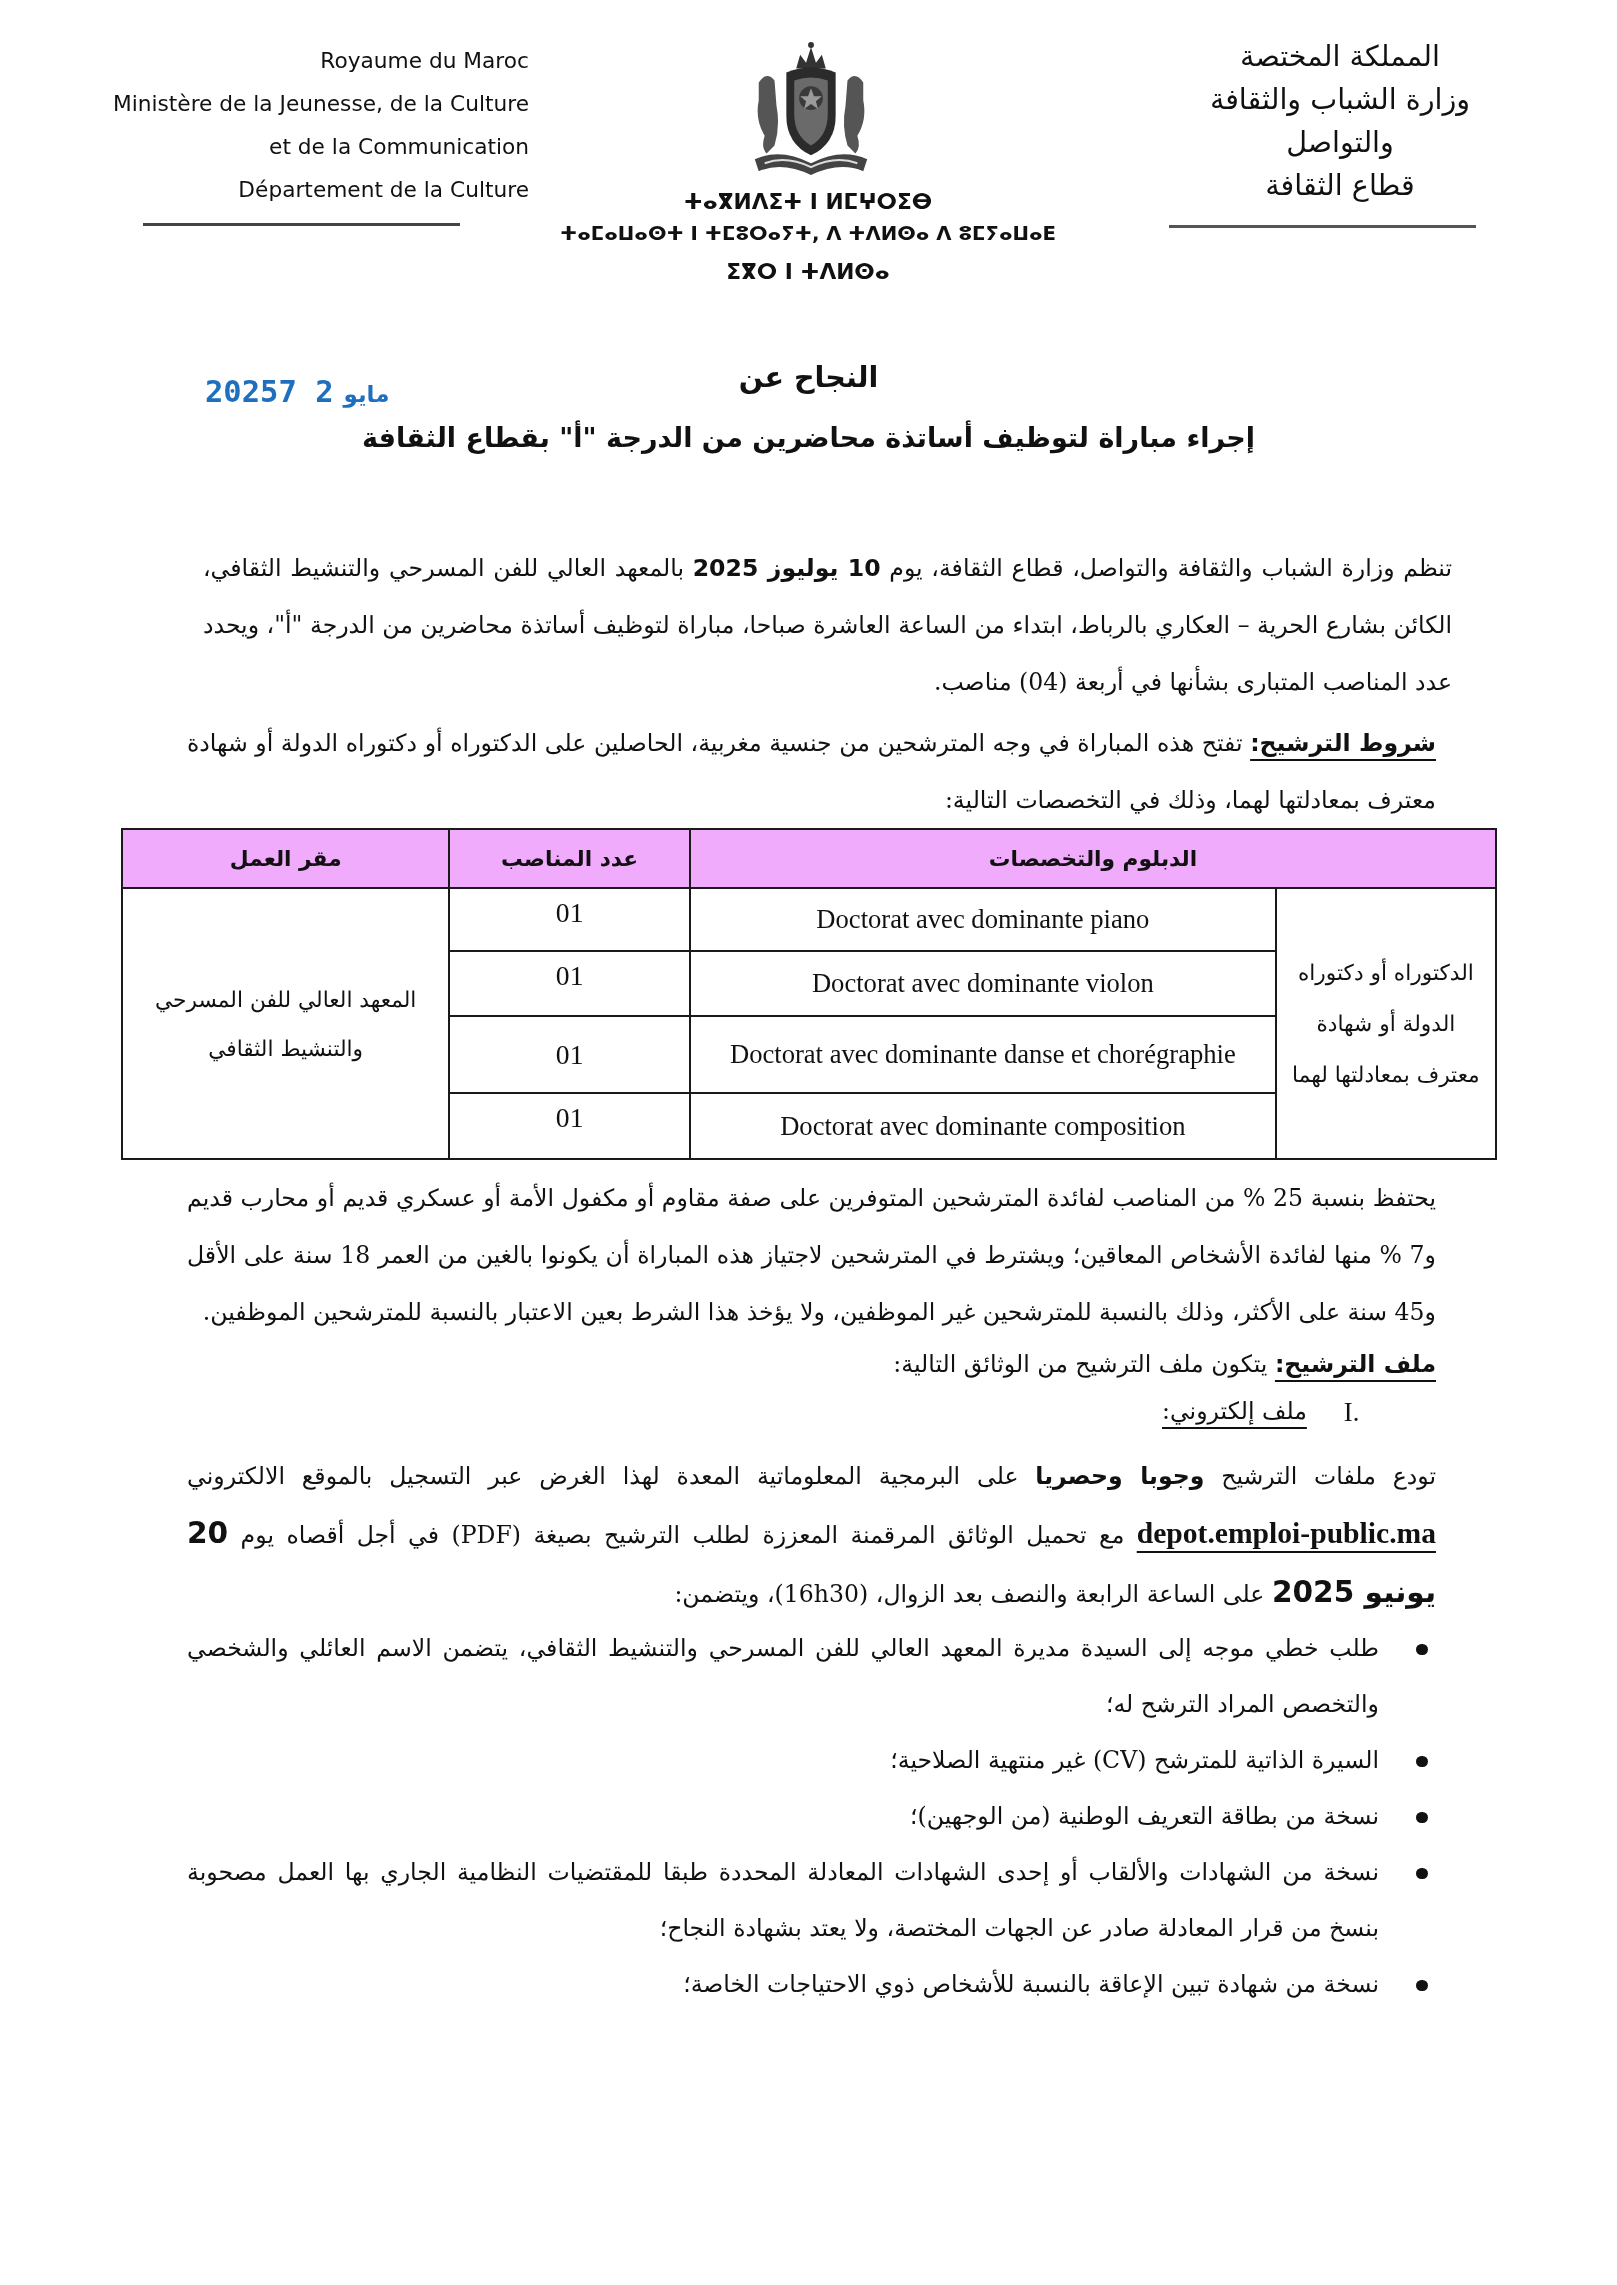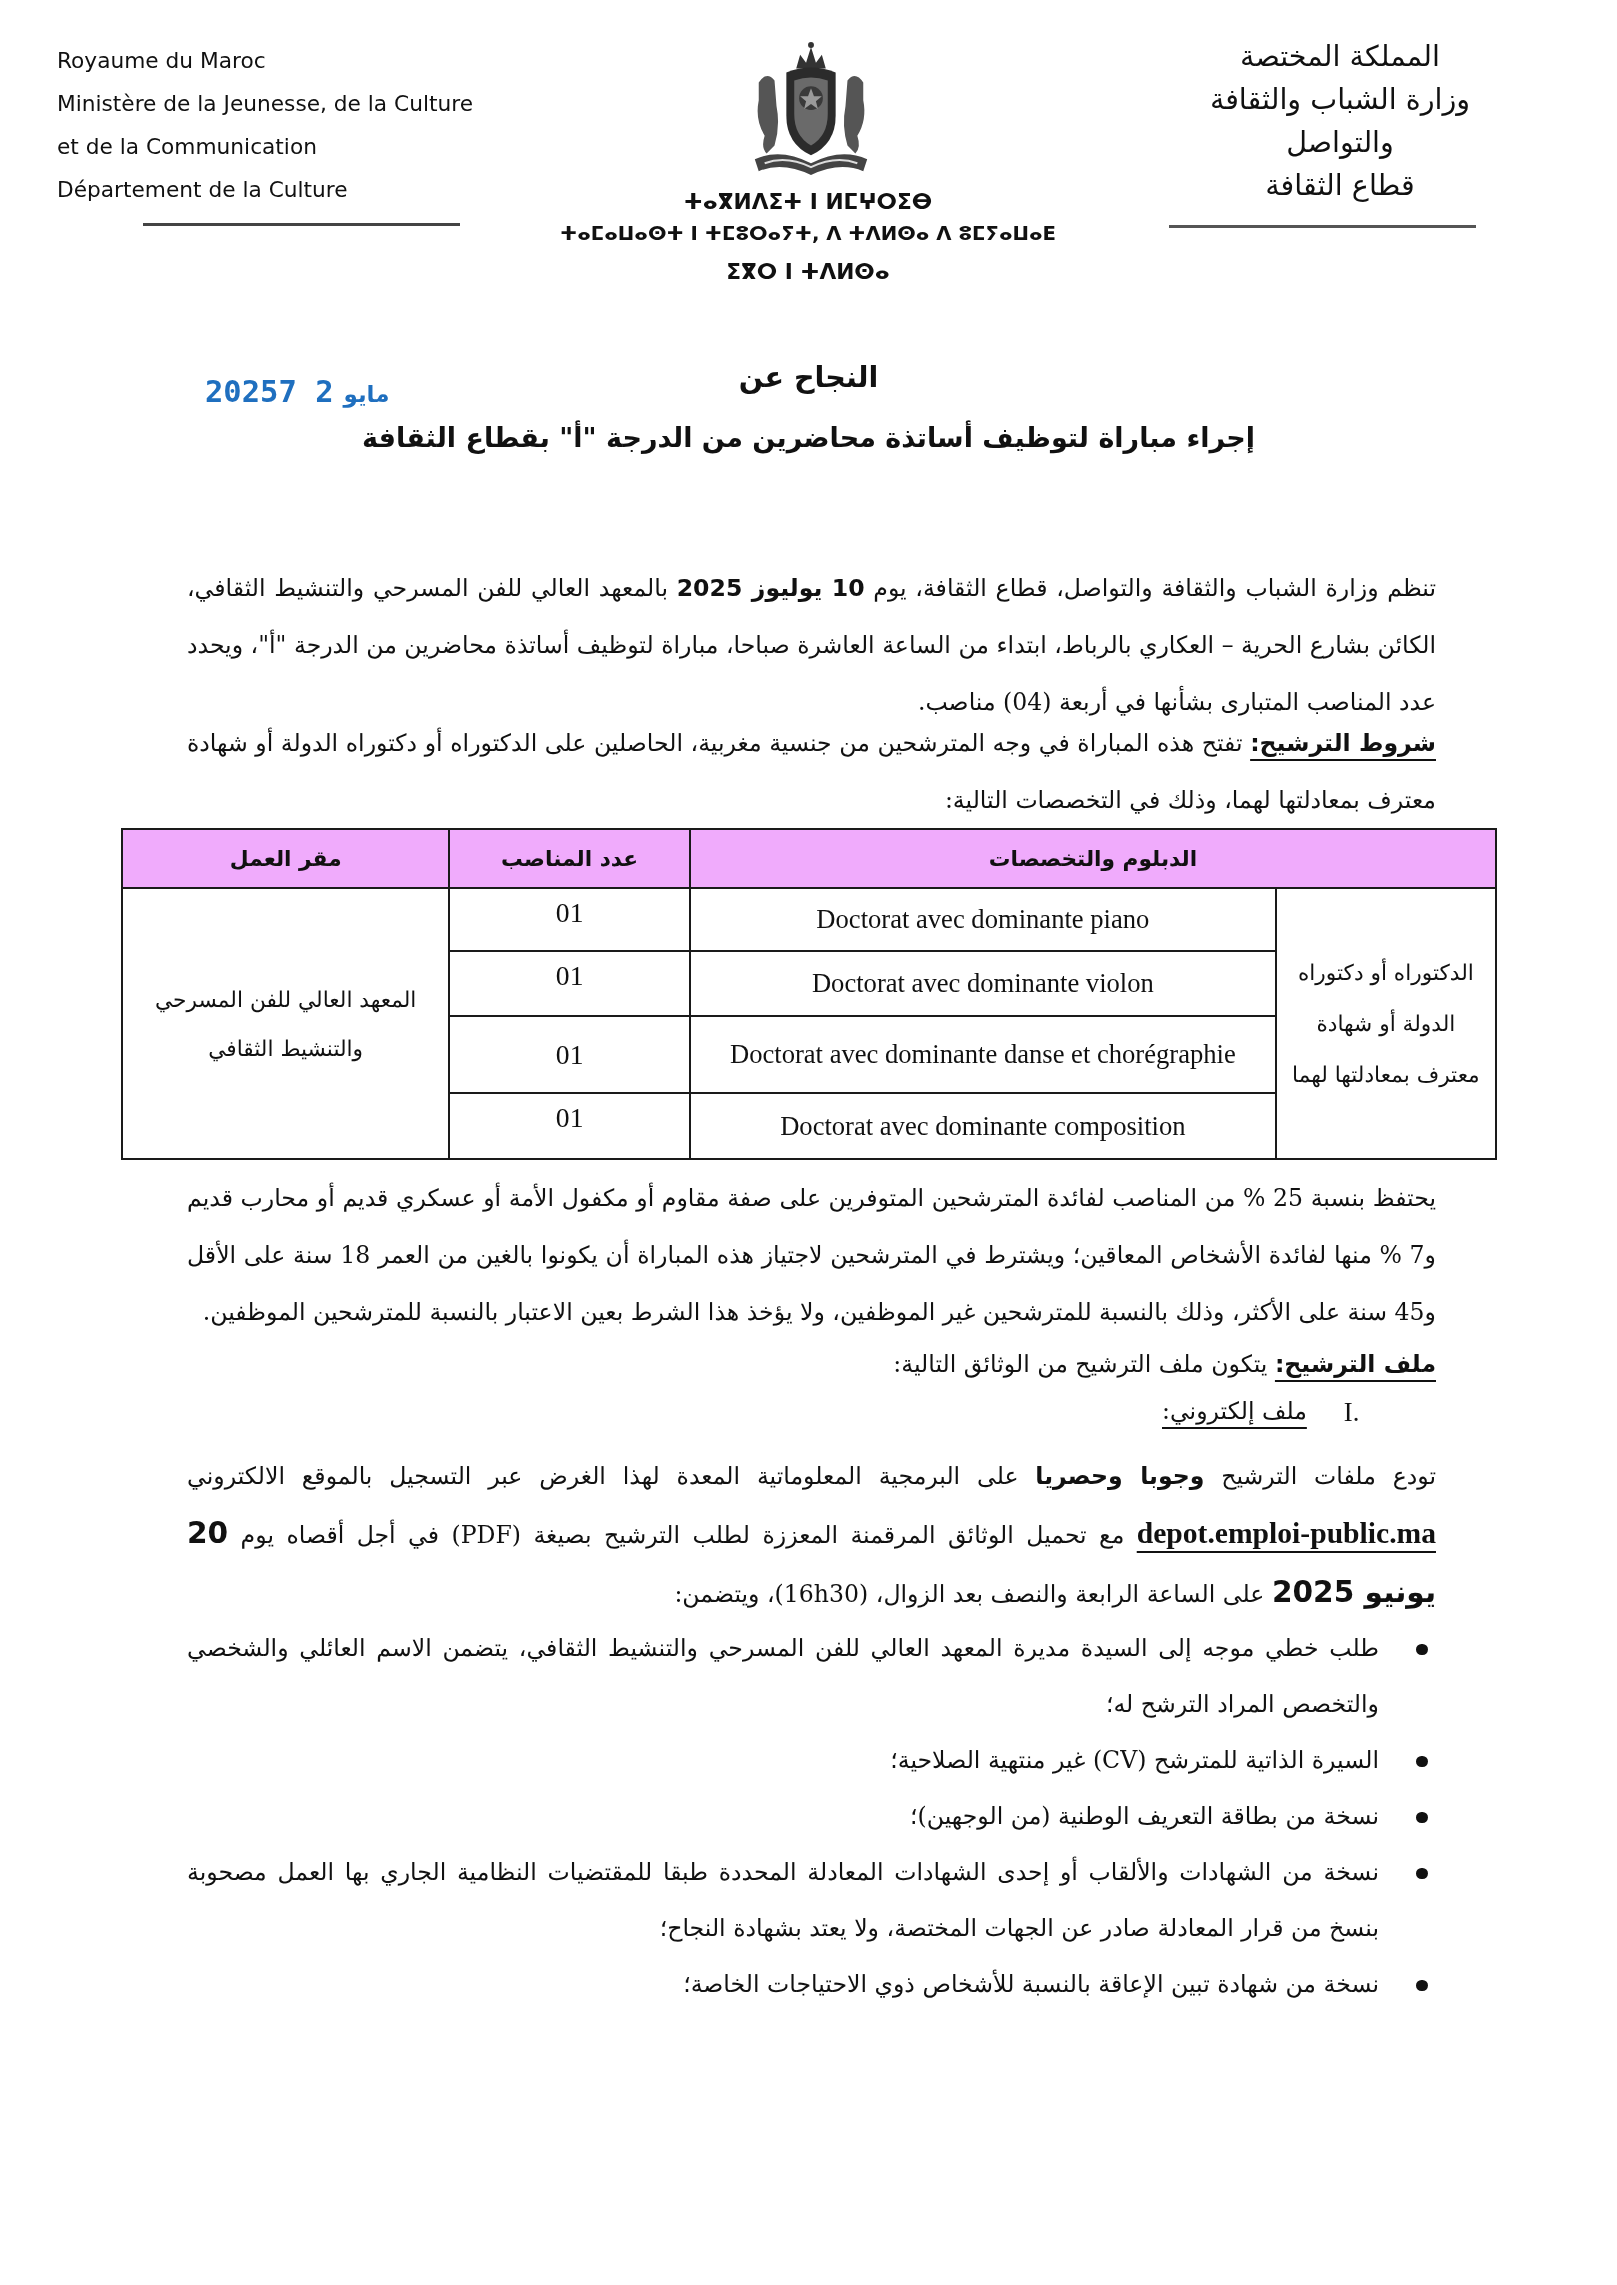--- a/index.html
+++ b/index.html
@@ -1,21 +1,21 @@
 <!DOCTYPE html>
 <html><head>
 <meta charset="utf-8">
 <style>
   html, body { margin: 0; padding: 0; background: #ffffff; }
   body { width: 1617px; height: 2285px; position: relative; overflow: hidden;
          font-family: "DejaVu Serif", serif; color: #111; }
   .abs { position: absolute; }
 
   
-  .hdr-fr { left: 57px; top: 39px; width: 463px; text-align: left;
+  .hdr-fr { left: 66px; top: 39px; width: 463px; text-align: right;
             font-family: "DejaVu Sans", sans-serif; font-size: 21.7px; line-height: 43px; color: #111; }
   .hdr-rule { height: 3px; background: #444; }
   .hdr-ar { left: 1133px; top: 35px; width: 414px; text-align: center; direction: rtl;
             font-family: "DejaVu Sans", sans-serif; font-size: 28.6px; line-height: 43px; color: #111; }
   .emblem { left: 741px; top: 37px; width: 140px; height: 146px; }
   .tifinagh { left: 552px; width: 512px; text-align: center;
               font-family: "DejaVu Sans", sans-serif; color: #111; }
 
   
   .stamp { left: 205px; top: 374px; font-family: "DejaVu Sans Mono", monospace;
@@ -96,21 +96,21 @@
 </div>
 <div class="abs hdr-rule" style="left:1169px; top:225px; width:307px; background:#555;"></div>
 
 <div class="abs stamp">
   <span>2025</span><span class="ar">مايو</span><span>2 7</span>
 </div>
 
 <div class="abs title1">النجاح عن</div>
 <div class="abs title2">إجراء مباراة لتوظيف أساتذة محاضرين من الدرجة "أ" بقطاع الثقافة</div>
 
-<div class="abs para" style="top:560px;">
+<div class="abs para" style="top:540px;margin-left:16px;">
   <span>تنظم وزارة الشباب والثقافة والتواصل، قطاع الثقافة، يوم </span><b>10 يوليوز 2025</b><span> بالمعهد العالي للفن المسرحي والتنشيط الثقافي، الكائن بشارع الحرية – العكاري بالرباط، ابتداء من الساعة العاشرة صباحا، مباراة لتوظيف أساتذة محاضرين من الدرجة "أ"، ويحدد عدد المناصب المتبارى بشأنها في أربعة (04) مناصب.</span>
 </div>
 
 <div class="abs para" style="top:715px;">
   <span class="lbl u">شروط الترشيح:</span><span> تفتح هذه المباراة في وجه المترشحين من جنسية مغربية، الحاصلين على الدكتوراه أو دكتوراه الدولة أو شهادة معترف بمعادلتها لهما، وذلك في التخصصات التالية:</span>
 </div>
 
 <table class="jobs">
   <thead>
     <tr>

